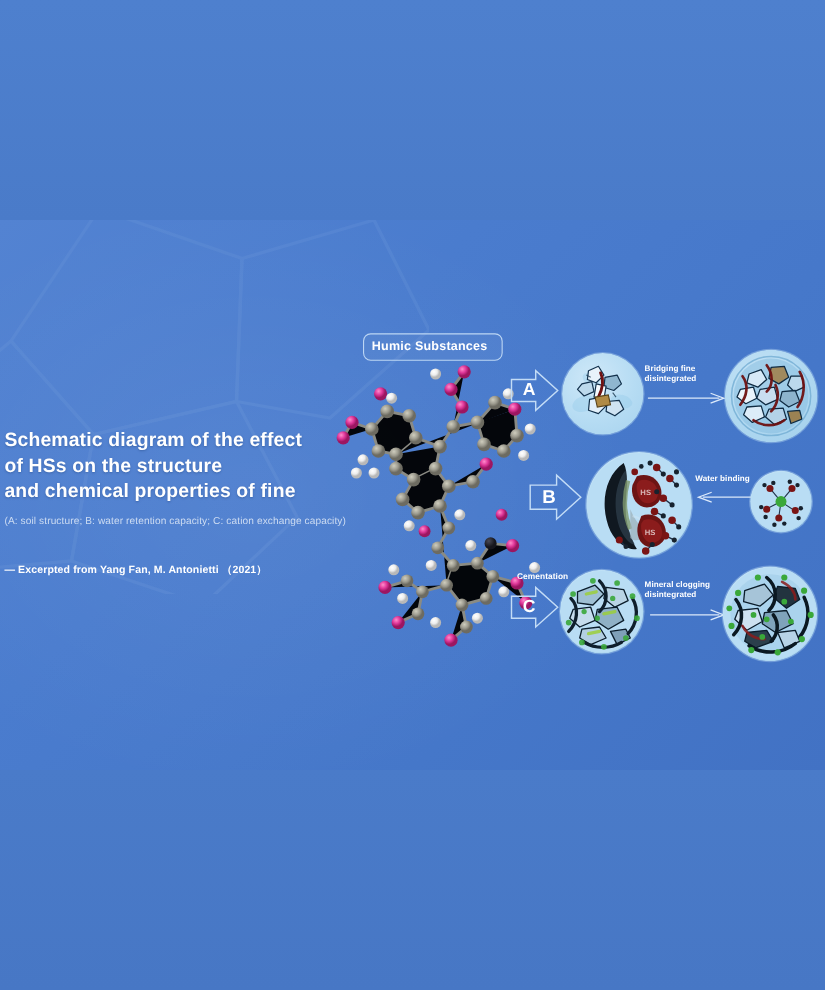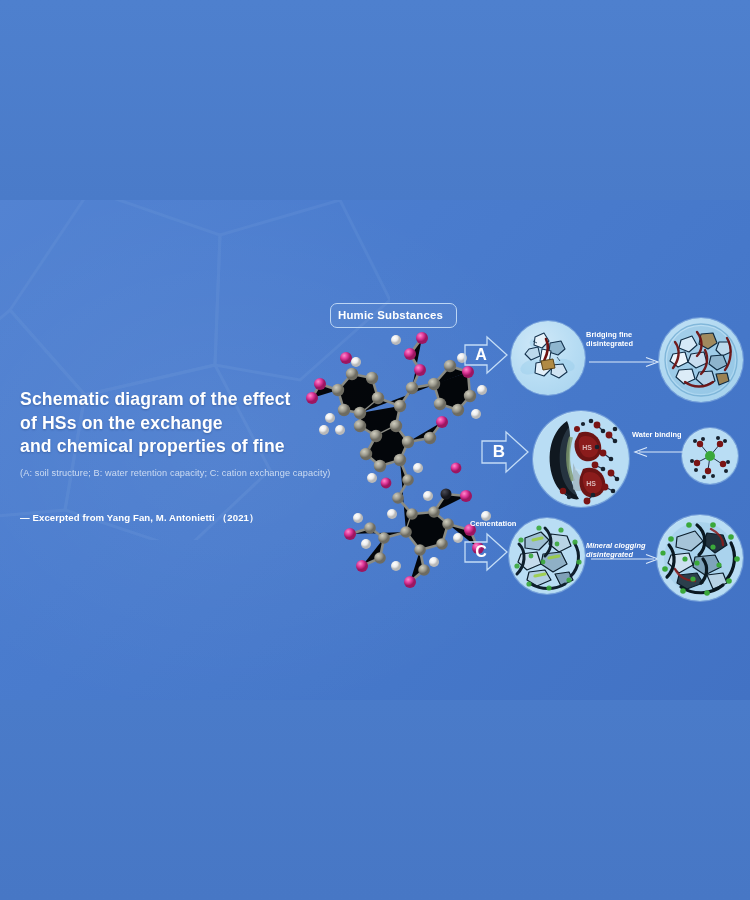--- a/index.html
+++ b/index.html
@@ -33,21 +33,21 @@
     overflow:hidden;
   }
   .panel-vignette{
     position:absolute;inset:0;
     background:radial-gradient(ellipse 80% 90% at 30% 50%, rgba(255,255,255,0.06) 0%, rgba(0,0,0,0.0) 60%);
     pointer-events:none;
   }
   .hexwatermark{position:absolute;left:-30px;top:-20px;width:420px;height:360px;opacity:.5;}
 
   
-  .textblock{position:absolute;left:20px;top:188px;width:330px;}
+  .textblock{position:absolute;left:4px;top:188px;width:330px;}
   .title{
     color:#ffffff;font-size:17.6px;font-weight:bold;line-height:1.34;
     letter-spacing:.15px;text-shadow:0 1px 2px rgba(20,50,100,.35);
     margin:0;
   }
   .subtitle{
     margin:9px 0 16px 0;color:#cddcf2;font-size:9.2px;font-weight:normal;
     letter-spacing:.1px;line-height:1.3;
   }
   .credit{
@@ -122,21 +122,21 @@
         <path d="M120,10 L120,-40"></path>
         <path d="M370,20 L395,-30"></path>
       </g>
     </svg>
 
     <div class="panel-vignette"></div>
 
     <div class="textblock">
       <div class="title">
         <div>Schematic diagram of the effect</div>
-        <div>of HSs on the exchange</div>
+        <div>of HSs on the structure</div>
         <div>and chemical properties of fine</div>
       </div>
       <p class="subtitle">(A: soil structure; B: water retention capacity; C: cation exchange capacity)</p>
       <p class="credit">— Excerpted from Yang Fan, M. Antonietti （2021）</p>
     </div>
 
     <div class="hs-chip" style="left:330px;top:103px;">Humic Substances</div>
 
     <svg class="molecule" style="left:300px;top:118px;width:200px;height:300px;" viewBox="0 0 200 300">
       <defs>
@@ -459,21 +459,21 @@
           <circle cx="40" cy="70" r="2.6"></circle>
             <circle cx="20" cy="66" r="2.6"></circle>
             <circle cx="8" cy="48" r="2.6"></circle>
           <circle cx="34" cy="44" r="2.4"></circle>
             <circle cx="48" cy="26" r="2.4"></circle>
             <circle cx="22" cy="38" r="2.4"></circle>
         </g>
       </svg>
     </div>
 
-    <div class="flowlab" style="left:586px;top:341px;width:88px;font-style:italic;">
+    <div class="flowlab" style="left:586px;top:327px;width:88px;">
       <div>Mineral clogging</div>
       <div>disintegrated</div>
     </div>
 
     <svg class="flowarrow" style="left:590px;top:352px;width:72px;height:14px;" viewBox="0 0 72 14">
       <path d="M1,7 L64,7" stroke="#dbe9fa" stroke-width="1.2" fill="none"></path>
       <path d="M56,2.5 L68,7 L56,11.5" stroke="#dbe9fa" stroke-width="1.2" fill="none"></path>
     </svg>
 
     <div class="circ" style="left:657px;top:315px;width:86px;height:86px;">

